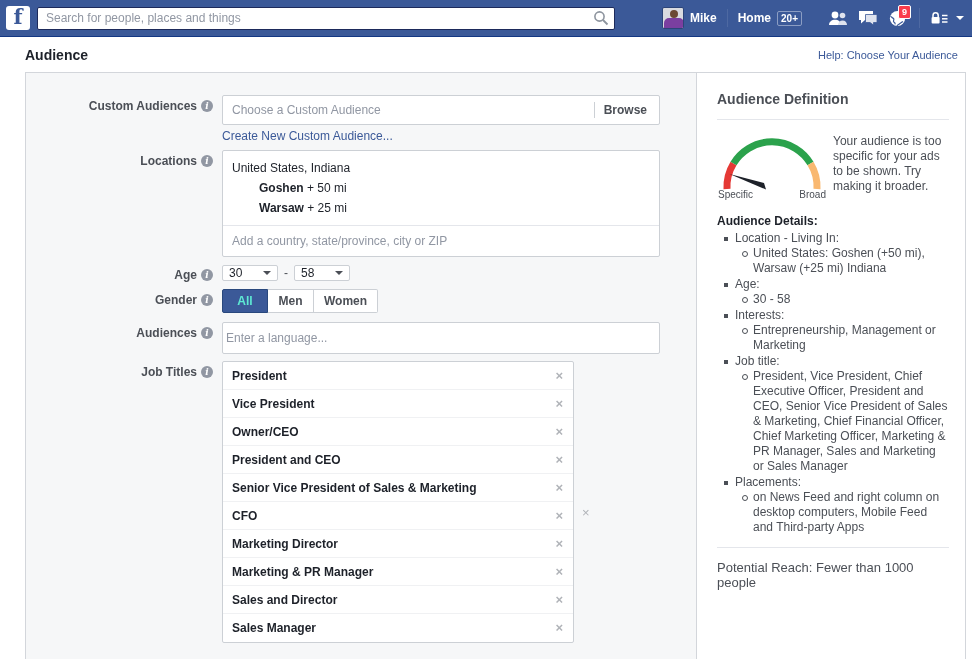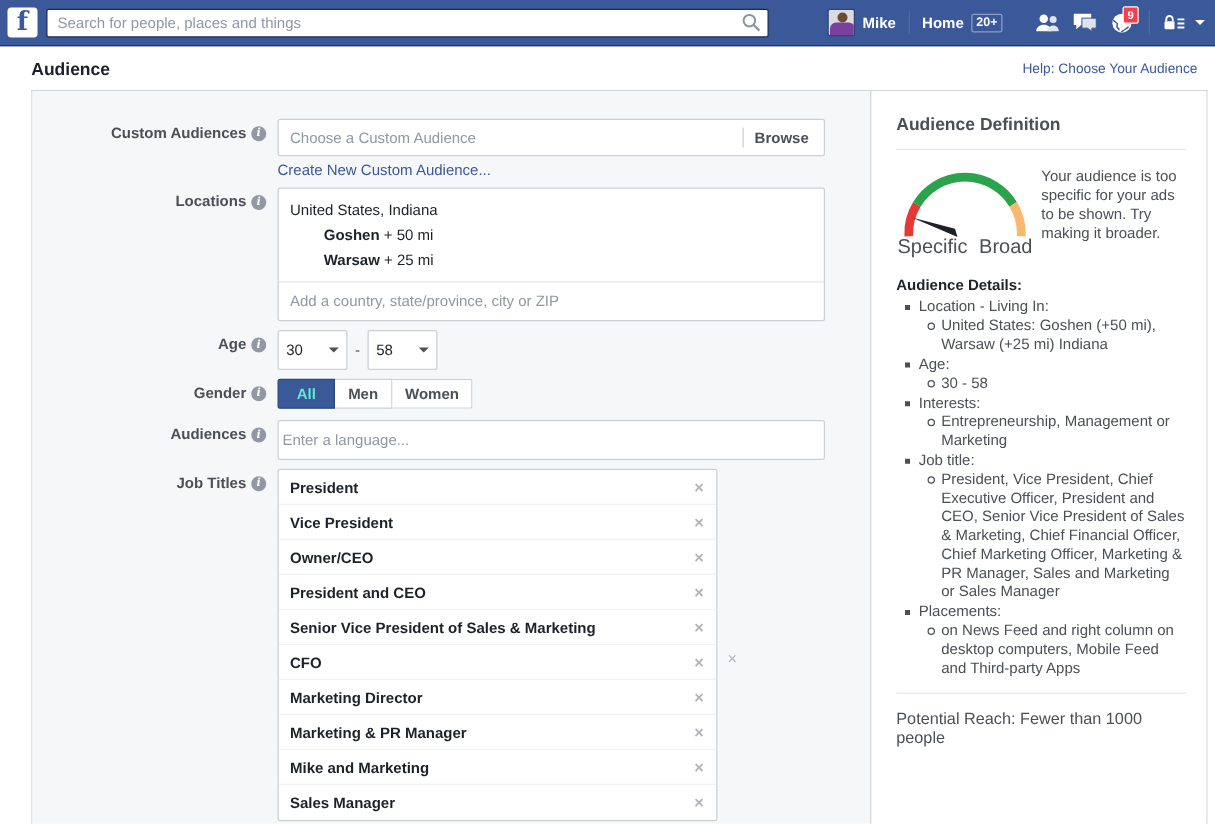--- a/index.html
+++ b/index.html
@@ -275,21 +275,21 @@
   .loc-input {
     border-top: 1px solid #e4e6eb;
     height: 31px;
     display: flex; align-items: center;
     padding-left: 9px;
   }
 
   
   .age-row { display: flex; align-items: center; }
   .sel {
-    width: 56px; height: 32px;
+    width: 56px; height: 16px;
     border: 1px solid #ccd0d5;
     background: #fff;
     border-radius: 2px;
     display: flex; align-items: center;
     padding: 0 6px;
     font-size: 12px;
     color: #1d2129;
   }
   .sel .caret {
     margin-left: auto;
@@ -367,21 +367,21 @@
     margin-top: 146px;
   }
 
   
   .side-title { font-size: 14px; font-weight: bold; color: #4b4f56; }
   .side-hr { border: none; border-top: 1px solid #e4e6eb; margin: 12px 0 10px 0; }
   .gauge-row { display: flex; align-items: flex-start; }
   .gauge-wrap { width: 110px; flex: 0 0 auto; position: relative; padding-top: 4px; }
   .gauge-labels {
     display: flex; justify-content: space-between;
-    font-size: 16px; color: #4b4f56;
+    font-size: 10px; color: #4b4f56;
     margin-top: -6px;
     padding: 0 1px;
     align-items: flex-end;
   }
   .gauge-msg {
     flex: 1;
     font-size: 12px;
     color: #4b4f56;
     line-height: 15px;
     padding-left: 6px;
@@ -624,21 +624,21 @@
             </div>
           <div class="jt-item">
               <span>Marketing Director</span>
               <span class="jt-x">×</span>
             </div>
           <div class="jt-item">
               <span>Marketing &amp; PR Manager</span>
               <span class="jt-x">×</span>
             </div>
           <div class="jt-item">
-              <span>Mike and Marketing</span>
+              <span>Sales and Director</span>
               <span class="jt-x">×</span>
             </div>
           <div class="jt-item">
               <span>Sales Manager</span>
               <span class="jt-x">×</span>
             </div>
         </div>
         <span class="jt-outer-x">×</span>
       </div>
     </div>

